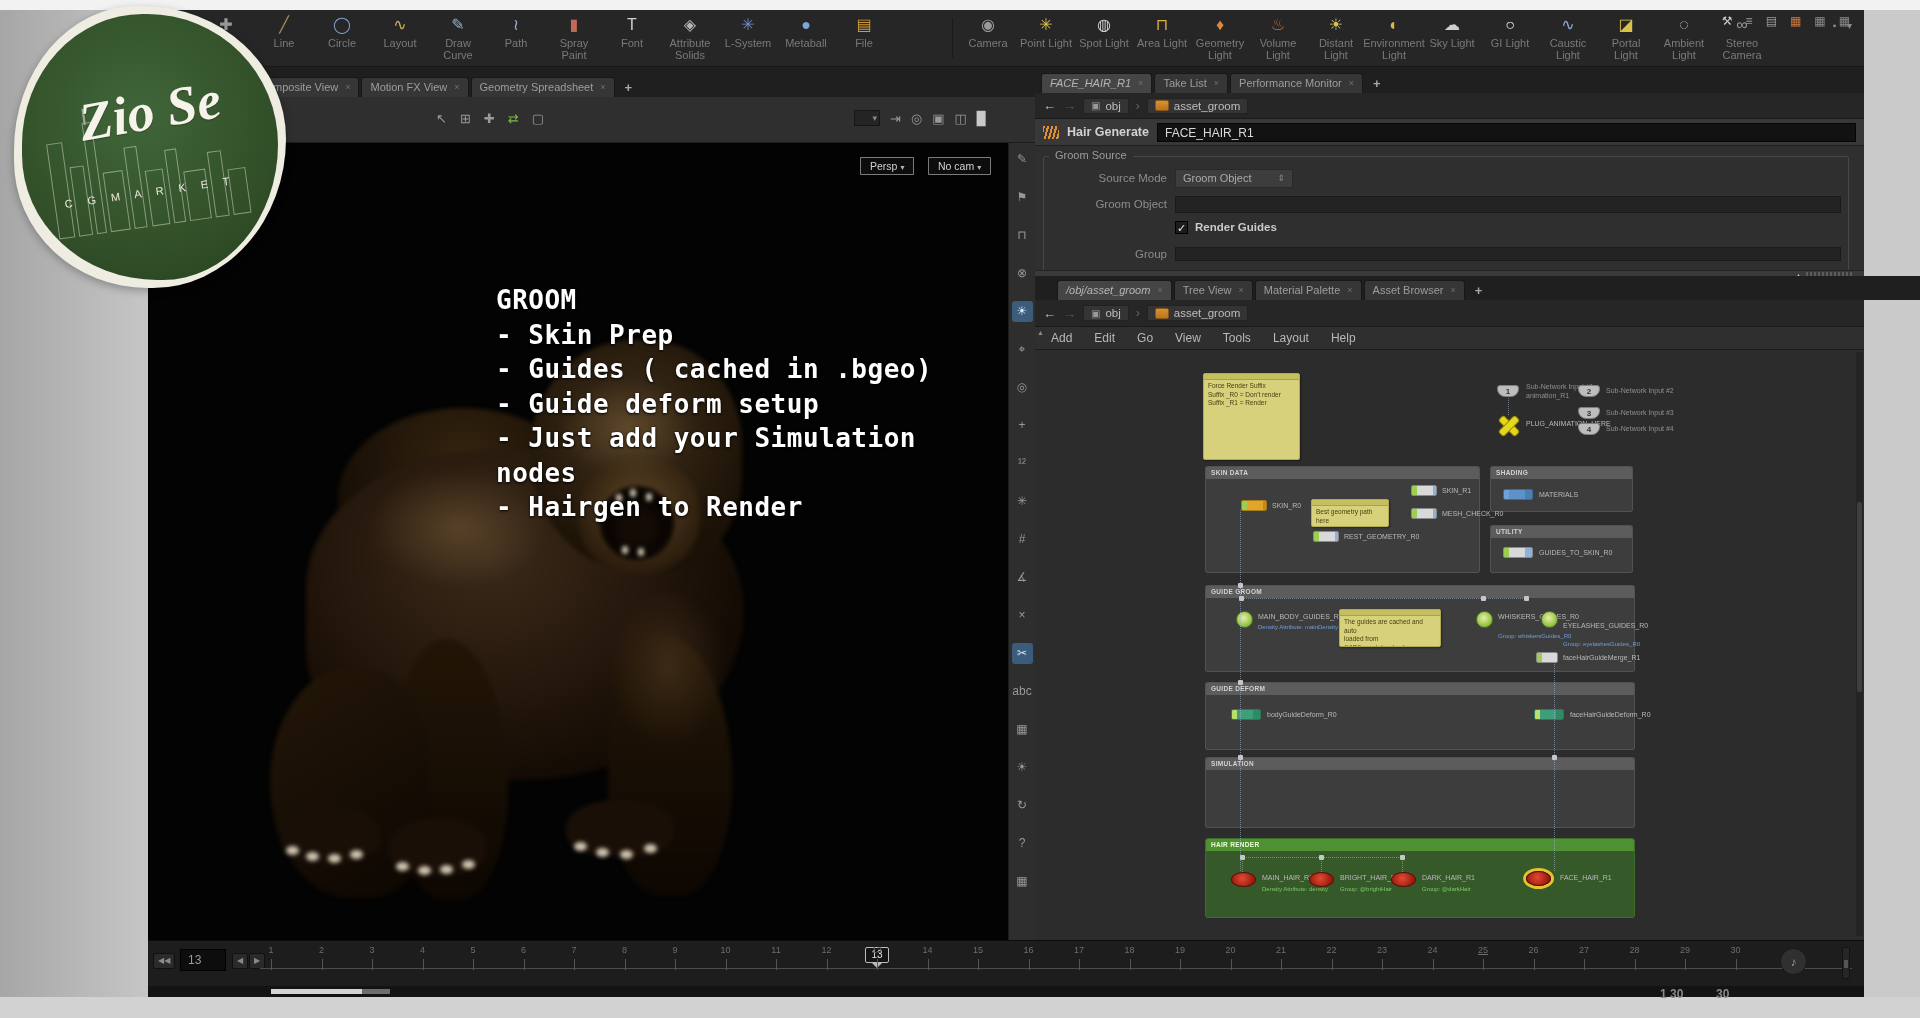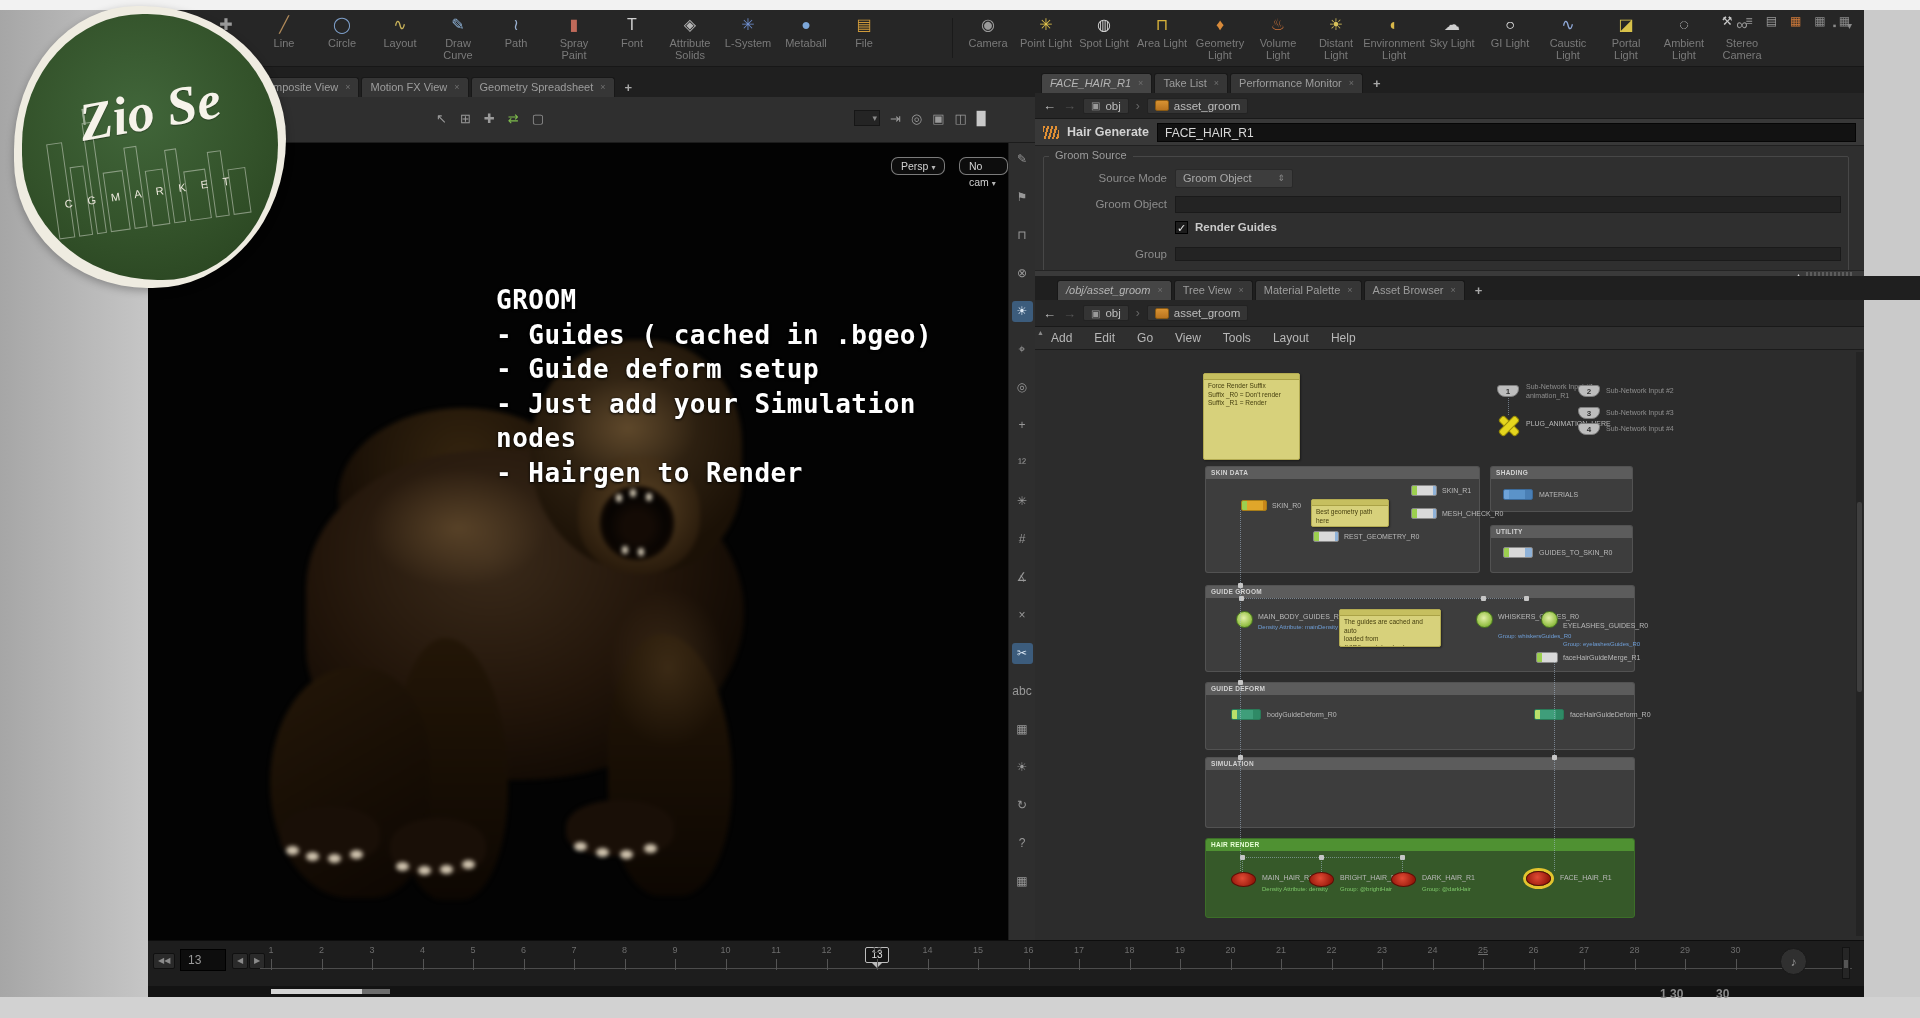--- a/index.html
+++ b/index.html
@@ -37,21 +37,21 @@
   
   #vp-toolbar{position:absolute;left:0;top:87px;width:887px;height:46px;background:#2f2f2f;border-bottom:1px solid #1c1c1c;}
   #vptb-left{position:absolute;left:288px;top:14px;display:flex;gap:13px;font-size:13px;color:#9a9a9a;}
   #vptb-right{position:absolute;left:706px;top:13px;display:flex;gap:10px;align-items:center;font-size:13px;color:#9a9a9a;}
   .vptb-field{width:26px;height:16px;background:#242424;border:1px solid #161616;color:#8a8a8a;font-size:9px;text-align:right;line-height:15px;padding-right:2px;}
   #vp-canvas{position:absolute;left:0;top:133px;width:860px;height:797px;background:#030303;overflow:hidden;}
   #vp-side{position:absolute;left:860px;top:133px;width:27px;height:797px;background:#2e2e2e;border-left:1px solid #1d1d1d;display:flex;flex-direction:column;align-items:center;padding-top:6px;}
   .sideico{width:21px;height:21px;margin-bottom:17px;font-size:12px;line-height:21px;text-align:center;color:#989898;border-radius:3px;}
   .sideico.hl{background:#3c5c7c;color:#dce8f4;}
 
-  .badge{position:absolute;top:14px;height:18px;border:1px solid rgba(215,215,215,.55);border-radius:7px;background:rgba(18,18,18,.65);color:#d2d2d2;font-size:10.5px;line-height:16px;padding:0 9px;margin-left:31px;}
+  .badge{position:absolute;top:14px;height:18px;border:1px solid rgba(215,215,215,.55);border-radius:1px;background:rgba(18,18,18,.65);color:#d2d2d2;font-size:10.5px;line-height:16px;padding:0 9px;}
   #badge-persp{left:712px;}
   #badge-cam{left:780px;}
   .badge .caret{font-size:8px;margin-left:3px;color:#b5b5b5;}
 
   #overlay{position:absolute;left:348px;top:140px;color:#ffffff;font-family:"DejaVu Sans Mono",monospace;font-size:26px;font-weight:bold;line-height:34.5px;letter-spacing:.5px;text-shadow:0 1px 3px rgba(0,0,0,.9),0 0 1px #000;}
 
   
   #bear{position:absolute;left:130px;top:195px;width:540px;height:535px;filter:blur(2px);}
   .bpart{position:absolute;border-radius:50%;}
   .b-body{left:28px;top:112px;width:438px;height:330px;border-radius:46% 54% 56% 44%;background:radial-gradient(ellipse at 42% 32%,#3a2a1a 0%,#22150a 48%,#100903 78%);}
@@ -349,20 +349,21 @@
         <div class="claw" style="left:318px;top:510px;"></div>
         <div class="claw" style="left:342px;top:512px;"></div>
         <div class="claw" style="left:366px;top:506px;"></div>
       <div class="b-hl" style="left:90px;top:130px;width:180px;height:120px;"></div>
       <div class="b-hl" style="left:280px;top:40px;width:140px;height:100px;"></div>
       <div class="b-hl" style="left:330px;top:250px;width:120px;height:160px;opacity:.6;"></div>
     </div>
 
     <div id="overlay">
         <div class="ov-line">GROOM</div>
+        <div class="ov-line">- Skin Prep</div>
         <div class="ov-line">- Guides ( cached in .bgeo)</div>
         <div class="ov-line">- Guide deform setup</div>
         <div class="ov-line">- Just add your Simulation nodes</div>
         <div class="ov-line">- Hairgen to Render</div>
       </div>
 
     <div id="badge-persp" class="badge"><span>Persp</span><span class="caret">▾</span></div>
     <div id="badge-cam" class="badge"><span>No cam</span><span class="caret">▾</span></div>
   </div>
 

